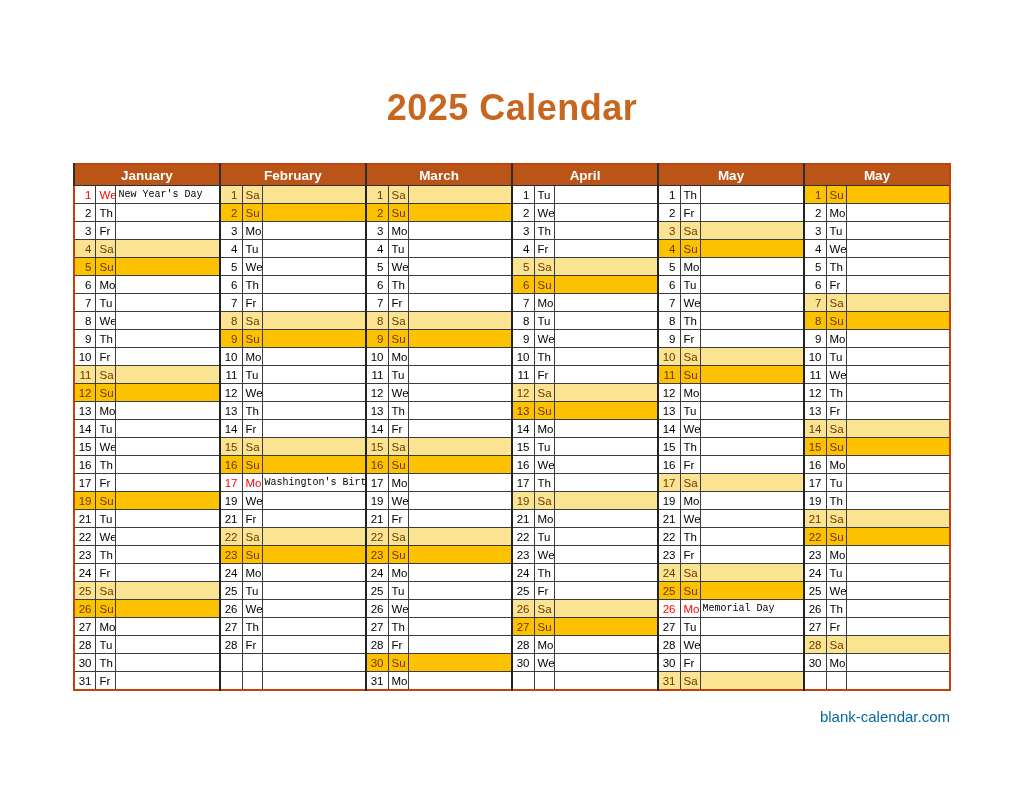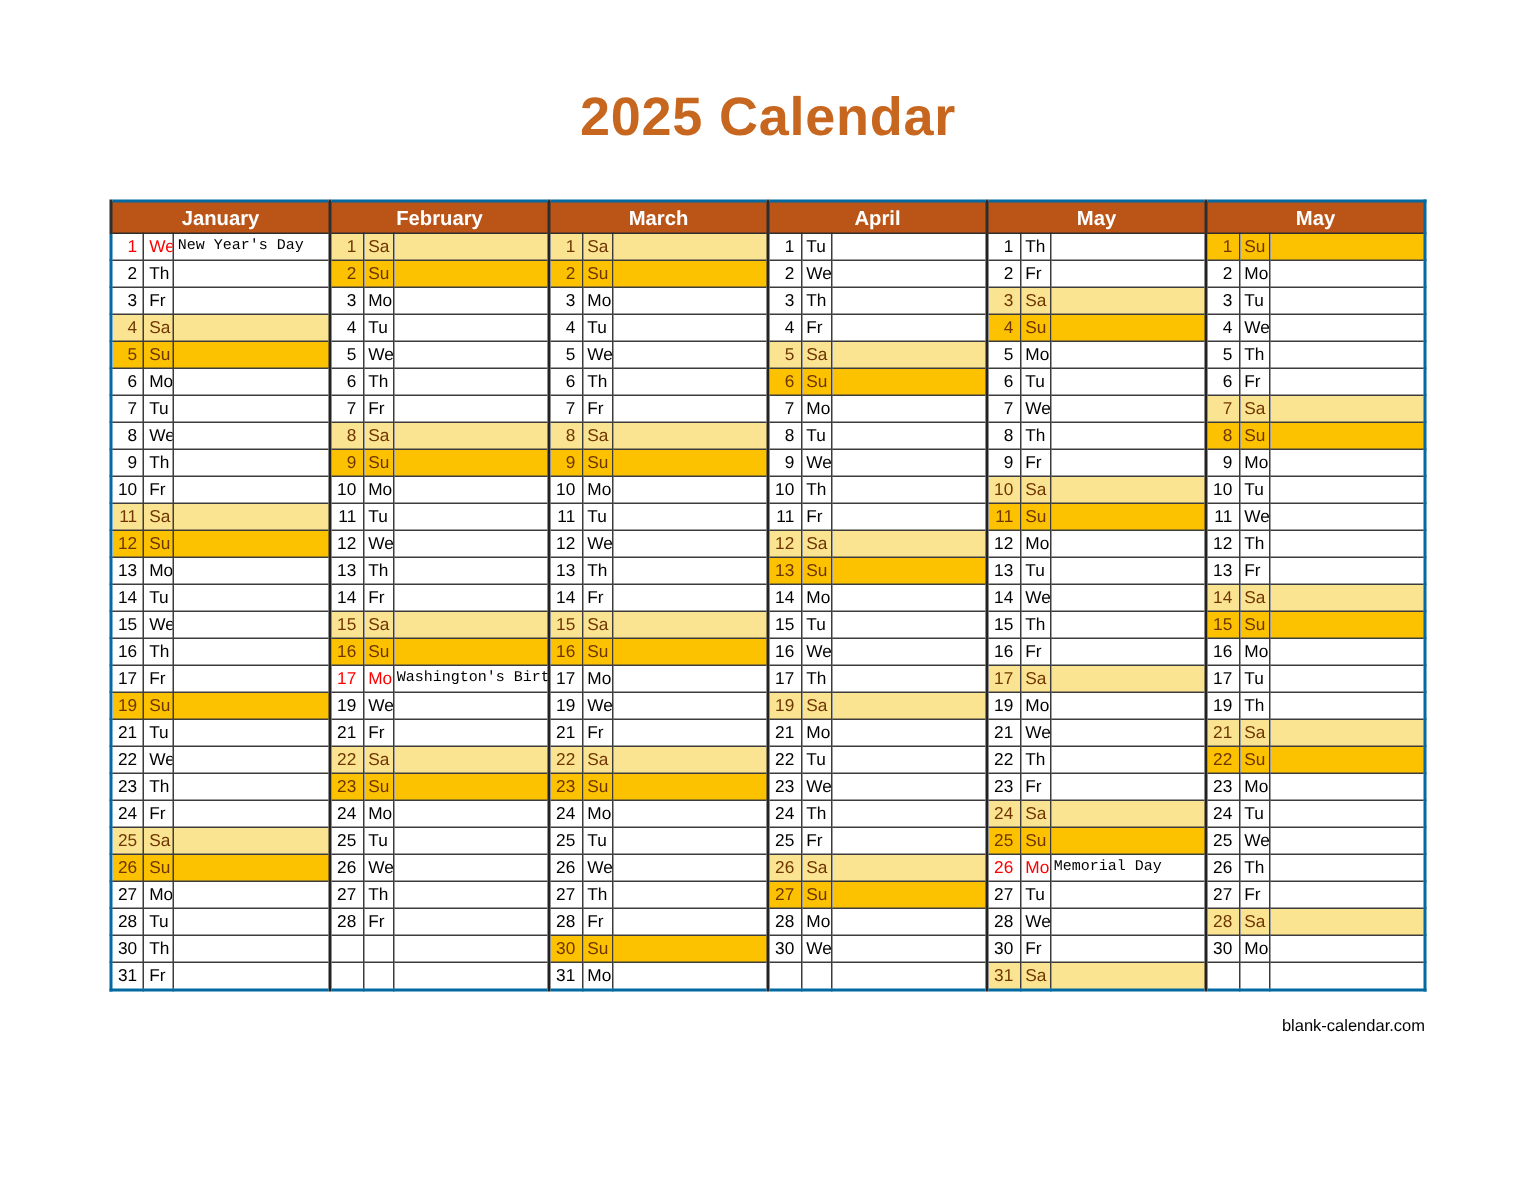--- a/index.html
+++ b/index.html
@@ -10,33 +10,33 @@
     font-family: "Liberation Sans", sans-serif;
   }
   .page {
     width: 1024px;
     height: 791px;
     position: relative;
     background: #ffffff;
   }
   h1.title {
     margin: 0;
-    padding-top: 57px;
+    padding-top: 87px;
     text-align: center;
     font-size: 36px;
     font-weight: bold;
     color: #c7661e;
     letter-spacing: 0.5px;
   }
   table.cal {
     border-collapse: collapse;
     table-layout: fixed;
     width: 876px;
     margin: 34px auto 0 auto;
-    border: 2px solid #0369a1;
+    border: 2px solid #c2410c;
   }
   col.c-num { width: 22px; }
   col.c-dw  { width: 20px; }
   col.c-txt { width: 104px; }
   .cal th {
     background: #bb5417;
     color: #ffffff;
     font-size: 13.5px;
     font-weight: bold;
     height: 20px;
@@ -60,22 +60,22 @@
   .cal td.txt { font-size: 10px; padding-left: 2px; }
   .cal td.month-start { border-left-width: 2px; border-left-color: #222222; }
   .cal td.sat { background: #fbe491; color: #6e3500; }
   .cal td.sun { background: #fcc200; color: #6e3500; }
   .cal td.holiday.num, .cal td.holiday.dw { color: #ff0000; }
   .cal td.holiday.txt { color: #000000; font-family: Liberation Mono, monospace; }
   .footer {
     width: 876px;
     margin: 17px auto 0 auto;
     text-align: right;
-    font-size: 11px;
-    color: #000000;
+    font-size: 15px;
+    color: #0369a1;
   }
 </style>
 </head>
 <body>
 
 <div class="page">
   <h1 class="title">2025 Calendar</h1>
 
   <table class="cal">
     <colgroup>

